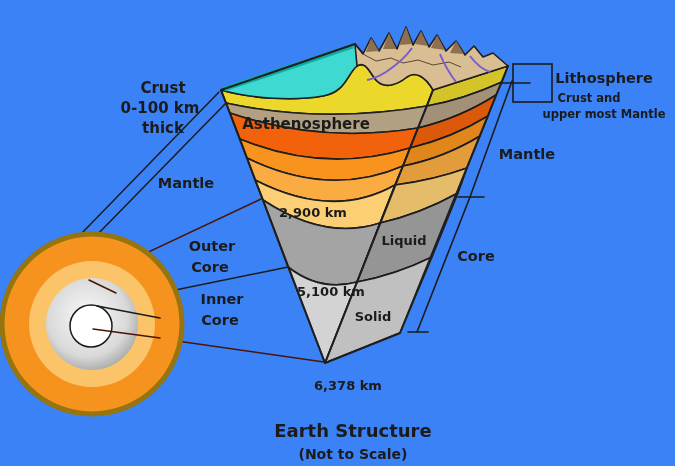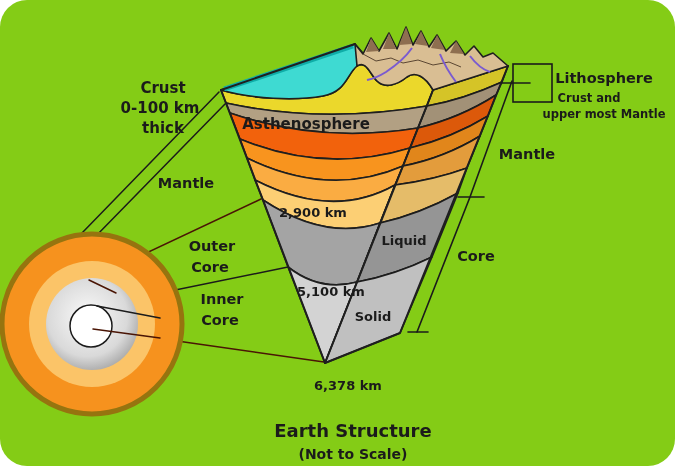--- a/index.html
+++ b/index.html
@@ -1,17 +1,17 @@
 <!DOCTYPE html>
 <html><head>
 <meta charset="utf-8">
 <style>
   html,body{margin:0;padding:0;background:#fff;}
-  .stage{position:relative;width:675px;height:466px;background:#84cc16;overflow:hidden;
-         font-family:"DejaVu Sans","Liberation Sans",sans-serif;border-radius:27px;}
+  .stage{position:relative;width:675px;height:466px;background:#3b82f6;overflow:hidden;
+         font-family:"DejaVu Sans","Liberation Sans",sans-serif;}
   svg{display:block;}
   .lbl{font-family:"DejaVu Sans","Liberation Sans",sans-serif;font-weight:bold;fill:#1b1b1b;}
   .edge{fill:none;stroke:#1f1f1f;stroke-width:2;stroke-linecap:round;}
   .meas{fill:none;stroke:#1b1b1b;stroke-width:1.6;stroke-linecap:round;}
   .conn{fill:none;stroke-width:1.5;stroke-linecap:round;}
 </style>
 </head>
 <body>
 
 <div class="stage">

